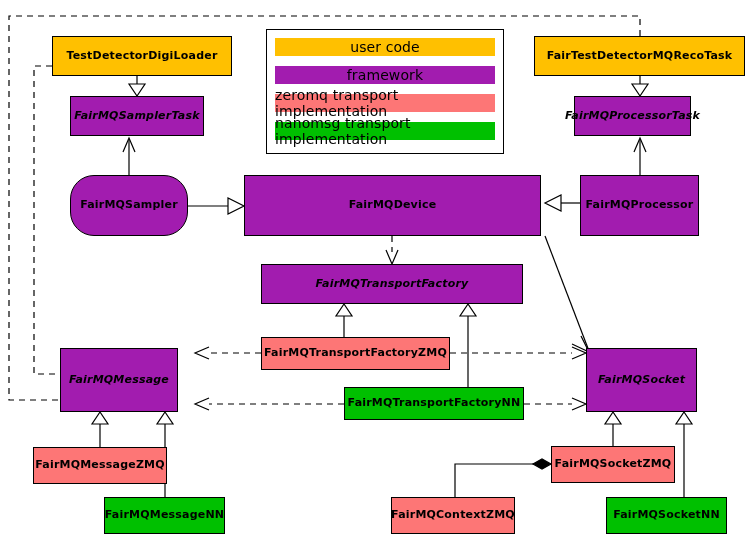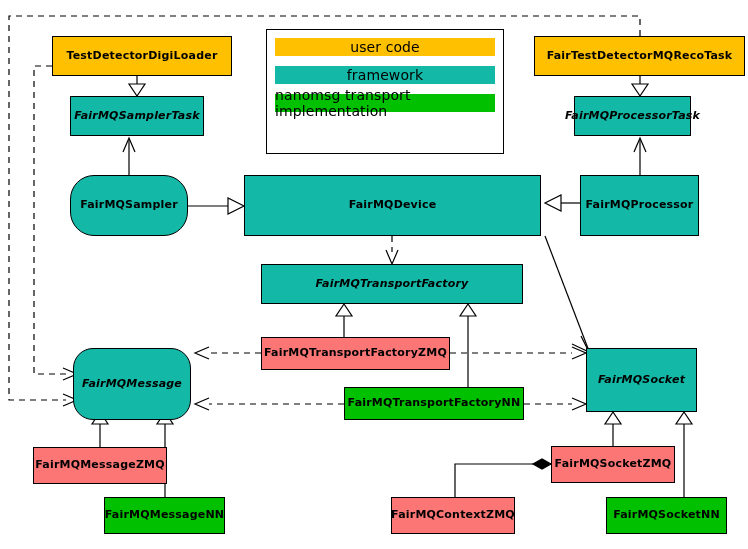--- a/index.html
+++ b/index.html
@@ -34,21 +34,21 @@
     font-weight: bold;
     color: #000000;
     line-height: 1.15;
     letter-spacing: 0.2px;
     z-index: 5;
   }
   .node.abstract {
     font-style: italic;
   }
   .c-user { background: #ffc000; }
-  .c-framework { background: #14b8a6; }
+  .c-framework { background: #a21caf; }
   .c-zeromq { background: #fd7676; }
   .c-nanomsg { background: #00c000; }
 
   #legend {
     position: absolute;
     left: 266px;
     top: 29px;
     width: 238px;
     height: 125px;
     background: #ffffff;
@@ -185,20 +185,21 @@
         <path d="M 534,464 L 455,464 L 455,497"></path>
         <polygon points="551,464 542,459 533,464 542,469" fill="#000000" stroke="#000000" stroke-width="1.2"></polygon>
       </g>
 
     </g>
   </svg>
 
   <div id="legend">
     <div class="legend-row c-user">user code</div>
     <div class="legend-row c-framework">framework</div>
+    <div class="legend-row c-zeromq">zeromq transport implementation</div>
     <div class="legend-row c-nanomsg">nanomsg transport implementation</div>
   </div>
 
   <div class="node c-user" style="left:52px;top:36px;width:180px;height:40px;">TestDetectorDigiLoader</div>
 
   <div class="node c-framework abstract" style="left:70px;top:96px;width:134px;height:40px;">FairMQSamplerTask</div>
 
   <div class="node c-framework" style="left:70px;top:175px;width:118px;height:61px;border-radius:24px;">FairMQSampler</div>
 
   <div class="node c-framework" style="left:244px;top:175px;width:297px;height:61px;">FairMQDevice</div>
@@ -208,21 +209,21 @@
   <div class="node c-framework abstract" style="left:574px;top:96px;width:117px;height:40px;">FairMQProcessorTask</div>
 
   <div class="node c-user" style="left:534px;top:36px;width:211px;height:40px;">FairTestDetectorMQRecoTask</div>
 
   <div class="node c-framework abstract" style="left:261px;top:264px;width:262px;height:40px;">FairMQTransportFactory</div>
 
   <div class="node c-zeromq" style="left:261px;top:337px;width:189px;height:33px;">FairMQTransportFactoryZMQ</div>
 
   <div class="node c-nanomsg" style="left:344px;top:387px;width:180px;height:33px;">FairMQTransportFactoryNN</div>
 
-  <div class="node c-framework abstract" style="left:73px;top:348px;width:118px;height:72px;border-radius:20px;">FairMQMessage</div>
+  <div class="node c-framework abstract" style="left:60px;top:348px;width:118px;height:64px;">FairMQMessage</div>
 
   <div class="node c-framework abstract" style="left:586px;top:348px;width:111px;height:64px;">FairMQSocket</div>
 
   <div class="node c-zeromq" style="left:33px;top:447px;width:134px;height:37px;">FairMQMessageZMQ</div>
 
   <div class="node c-nanomsg" style="left:104px;top:497px;width:121px;height:37px;">FairMQMessageNN</div>
 
   <div class="node c-zeromq" style="left:551px;top:446px;width:124px;height:37px;">FairMQSocketZMQ</div>
 
   <div class="node c-nanomsg" style="left:606px;top:497px;width:121px;height:37px;">FairMQSocketNN</div>

